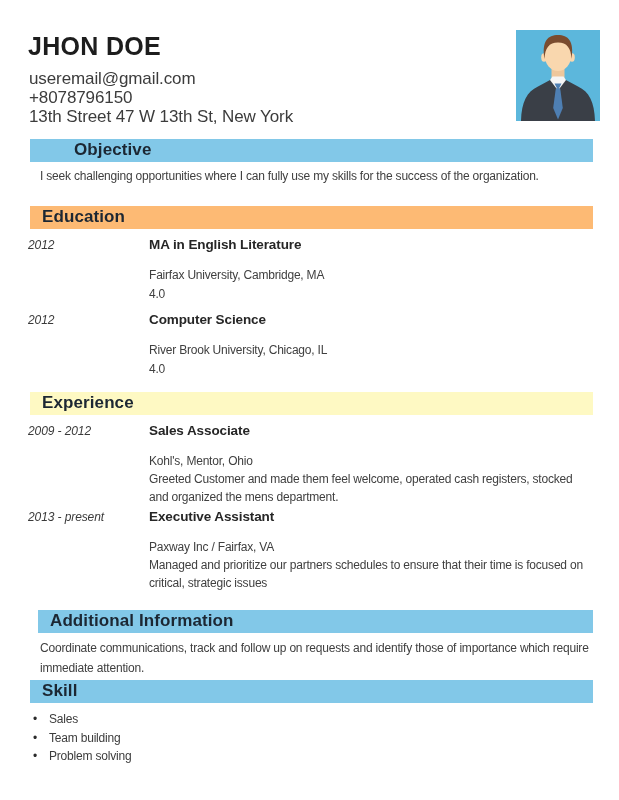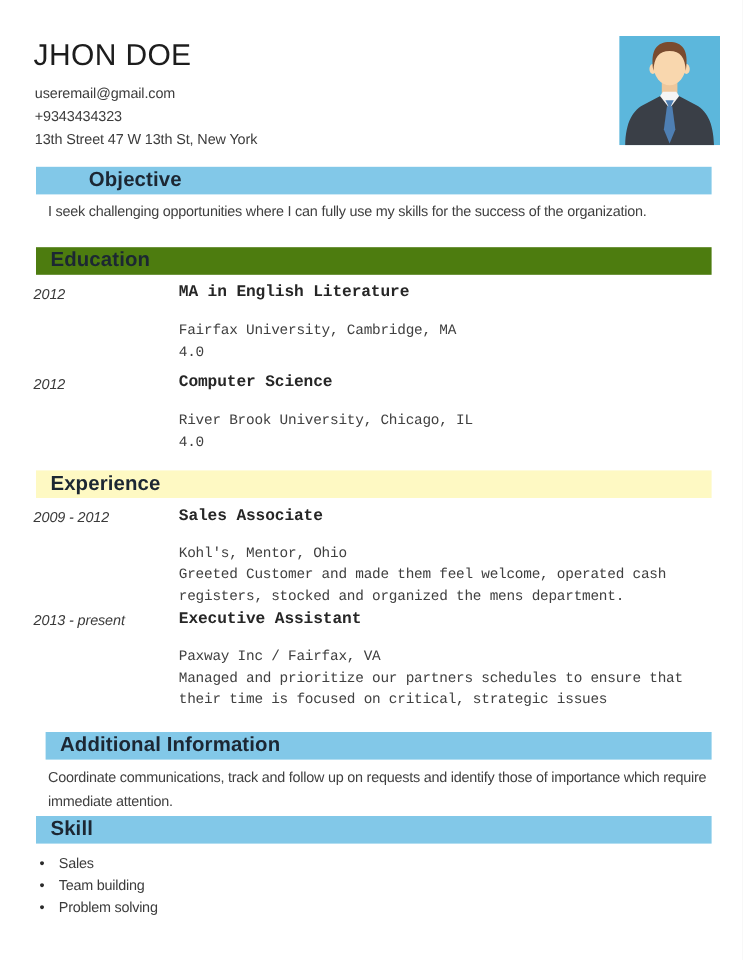--- a/index.html
+++ b/index.html
@@ -12,27 +12,27 @@
     font-family: "Liberation Sans", sans-serif;
     color: #3f3f3f;
     overflow: hidden;
     margin: 0 auto;
   }
   
   .name {
     margin: 33px 140px 10px 28px;
     font-size: 25px;
     line-height: 26px;
-    font-weight: 400;
+    font-weight: 700;
     letter-spacing: 0.3px;
     color: #1d1d1d;
   }
   .contact { margin-left: 29px; }
   .contact-line {
-    font-size: 12px;
+    font-size: 17px;
     line-height: 19px;
     color: #3c3c3c;
     letter-spacing: -0.1px;
   }
   .photo {
     position: absolute;
     top: 30px;
     left: 516px;
     width: 84px;
     height: 91px;
@@ -71,21 +71,21 @@
   }
   .entry-year {
     width: 94px;
     flex: 0 0 94px;
     font-size: 12px;
     font-style: italic;
     color: #3a3a3a;
     padding-top: 2px;
     letter-spacing: -0.1px;
   }
-  .entry-body { flex: 1; font-family: Liberation Mono, monospace; }
+  .entry-body { flex: 1; }
   .entry-title {
     font-size: 13.5px;
     line-height: 17px;
     font-weight: 700;
     color: #262626;
     letter-spacing: -0.1px;
   }
   .entry-sub {
     margin-top: 13px;
     font-size: 12px;
@@ -121,42 +121,42 @@
 </style>
 </head>
 <body>
 
 <div class="page">
 
   <div>
     <h1 class="name">JHON DOE</h1>
     <div class="contact">
       <div class="contact-line">useremail@gmail.com</div>
-      <div class="contact-line">+9343434323</div>
+      <div class="contact-line">+8078796150</div>
       <div class="contact-line">13th Street 47 W 13th St, New York</div>
     </div>
   </div>
 
   <svg class="photo" viewBox="0 0 84 91" aria-hidden="true">
     <rect x="0" y="0" width="84" height="91" fill="#5cb7dc"></rect>
     <rect x="35.5" y="33" width="13" height="19" fill="#eec79c"></rect>
     <ellipse cx="28" cy="27.5" rx="2.8" ry="4.2" fill="#f9d7ae"></ellipse>
     <ellipse cx="56" cy="27.5" rx="2.8" ry="4.2" fill="#f9d7ae"></ellipse>
     <ellipse cx="42" cy="24.5" rx="13.5" ry="16.5" fill="#f9d7ae"></ellipse>
     <path d="M28.5 29 C25.5 11 32 5 42 5 C52 5 58.5 11 55.5 29 C55 18 51 12.5 42 12.5 C33 12.5 29 18 28.5 29 Z" fill="#7a4b2e"></path>
     <path d="M5 91 C5.5 72 11 61.5 22 56.5 L35 49.5 L49 49.5 L62 56.5 C73 61.5 78.5 72 79 91 Z" fill="#3a3f47"></path>
     <path d="M34 50 L42 60.5 L50 50 L47.5 46.5 L36.5 46.5 Z" fill="#f5f5f5"></path>
     <path d="M38.5 53.5 L45.5 53.5 L42 60.5 Z" fill="#4e7fb3"></path>
     <path d="M39.8 58.5 L44.2 58.5 L46.8 78 L42 89.5 L37.2 78 Z" fill="#4e7fb3"></path>
   </svg>
 
   <div class="section-bar bar-objective" style="background-color: rgb(130, 200, 232); padding-left: 44px;">Objective</div>
   <p class="body-text objective-text">I seek challenging opportunities where I can fully use my skills for the success of the organization.</p>
 
-  <div class="section-bar bar-education" style="background-color: #4d7c0f;">Education</div>
+  <div class="section-bar bar-education" style="background-color: #fdba74;">Education</div>
 
   <div class="entry edu edu-1">
     <div class="entry-year">2012</div>
     <div class="entry-body">
       <div class="entry-title">MA in English Literature</div>
       <div class="entry-sub">
         <div>Fairfax University, Cambridge, MA</div>
         <div>4.0</div>
       </div>
     </div>

